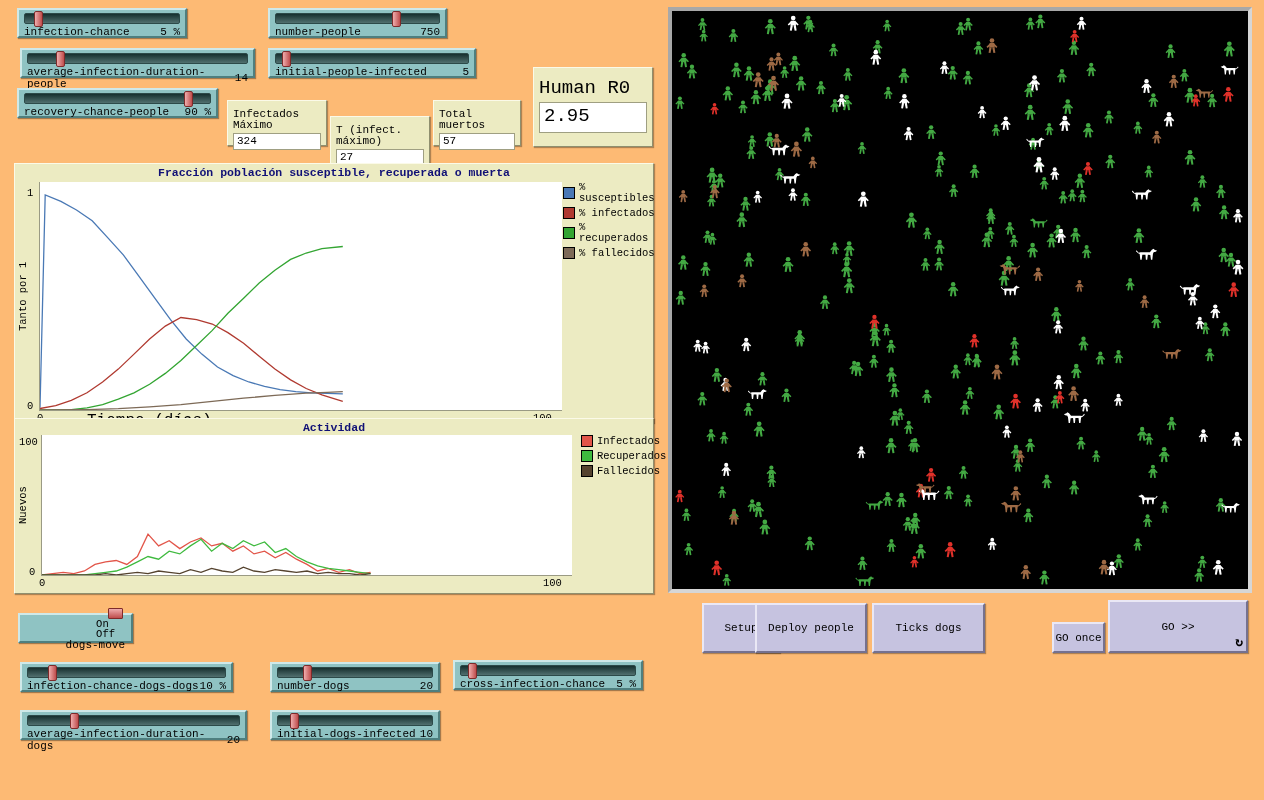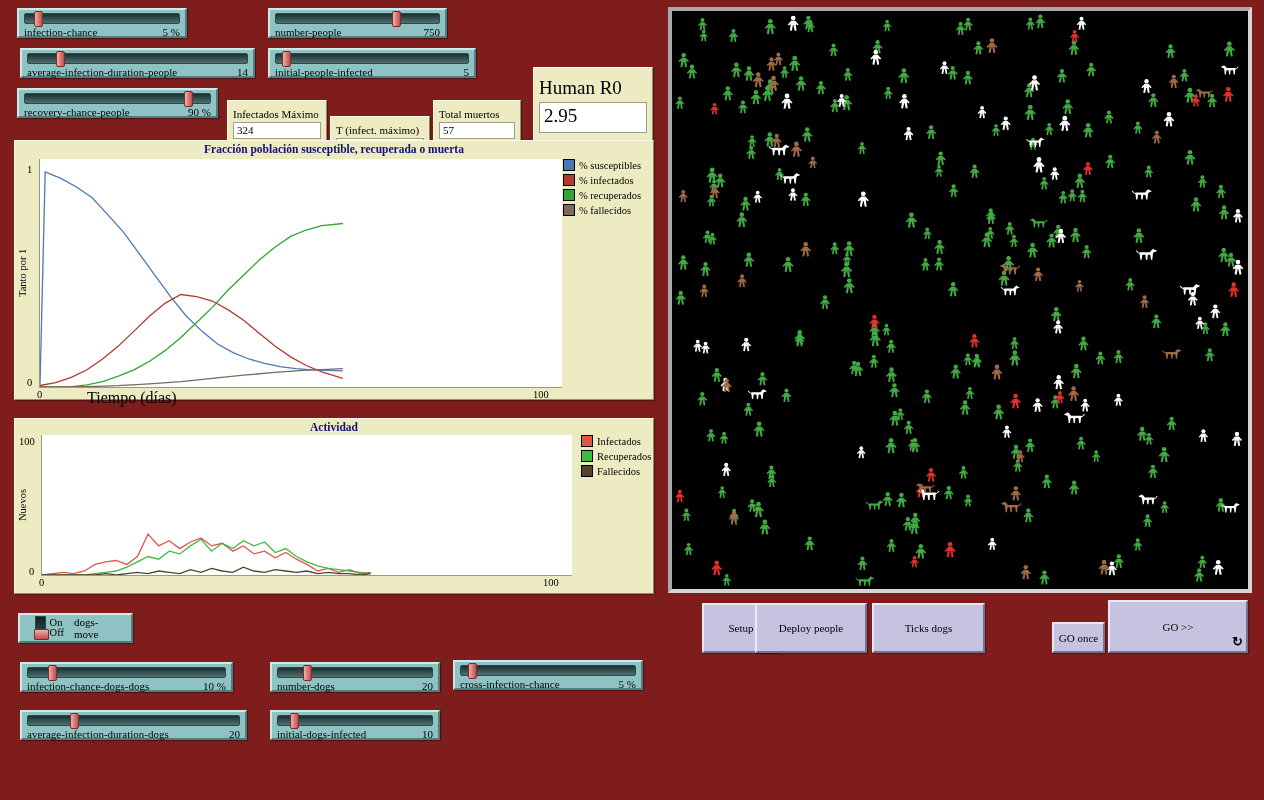--- a/index.html
+++ b/index.html
@@ -1,32 +1,32 @@
 <!DOCTYPE html>
 <html><head>
 <meta charset="utf-8">
 <style>
   html,body{margin:0;padding:0;background:#fff;}
   #app{position:relative;width:1264px;height:800px;overflow:hidden;
-       font-family:Liberation Serif, serif;font-size:11px;color:#000;background:#7f1d1d;}
+       font-family:Liberation Mono, monospace;font-size:11px;color:#000;background:#fdba74;}
 
   
   .slider{position:absolute;height:30px;box-sizing:border-box;background:#8fc3c3;
           border:2px solid;border-color:#cfe9e9 #4e7f7f #4e7f7f #cfe9e9;
           box-shadow:1px 1px 1px rgba(0,0,0,.35);padding:2px 4px 1px;}
   .groove{position:relative;height:9px;margin:1px 1px 2px;border-radius:2px;
           background:linear-gradient(#16302f,#51706f);border:1px solid #2c4a49;}
   .thumb{position:absolute;top:-3px;width:7px;height:14px;border-radius:2px;
          background:linear-gradient(90deg,#efadad,#bf4d4c);border:1px solid #7e2b2b;}
   .srow{display:flex;justify-content:space-between;align-items:center;padding:0 1px;line-height:12px;}
 
   
   .switch{position:absolute;box-sizing:border-box;background:#8fc3c3;
           border:2px solid;border-color:#cfe9e9 #4e7f7f #4e7f7f #cfe9e9;
-          box-shadow:1px 1px 1px rgba(0,0,0,.35);display:flex;align-items:center;padding:2px 15px;}
+          box-shadow:1px 1px 1px rgba(0,0,0,.35);display:flex;align-items:flex-end;padding:2px 6px;flex-direction:column;}
   .sw-track{position:relative;width:10px;height:22px;margin-right:4px;
             background:linear-gradient(#101f1f,#3c5a5a);border:1px solid #2c4a49;}
   .sw-handle{position:absolute;left:-2px;bottom:-1px;width:13px;height:9px;border-radius:1px;
              background:linear-gradient(#efadad,#bf4d4c);border:1px solid #7e2b2b;}
   .sw-labels{line-height:10px;font-size:10.5px;margin-right:10px;}
   .sw-name{font-size:11px;}
 
   
   .monitor{position:absolute;box-sizing:border-box;background:#ecebc2;
            border:1px solid;border-color:#fbfae8 #8f8f6f #8f8f6f #fbfae8;
@@ -140,21 +140,21 @@
   </div>
   <div class="monitor" style="left:433px;top:100px;width:88px;height:46px">
     <div class="mlabel">Total muertos</div>
     <div class="mvalue">57</div>
   </div>
   <div class="monitor big" style="left:533px;top:67px;width:120px;height:80px">
     <div class="mlabel">Human R0</div>
     <div class="mvalue">2.95</div>
   </div>
 
-  <div class="plot" style="left:14px;top:140px;width:640px;height:260px">
+  <div class="plot" style="left:14px;top:163px;width:640px;height:260px">
     <div class="ptitle">Fracción población susceptible, recuperada o muerta</div>
     <div class="ylab" style="left:2px;top:18px;height:228px">Tanto por 1</div>
     <div class="tick" style="left:12px;top:23px">1</div>
     <div class="tick" style="left:12px;top:236px">0</div>
     <div class="parea" style="left:24px;top:18px;width:522px;height:228px">
       <svg width="522" height="228">
           <polyline points="0.0,225.8 5.2,12.9 20.9,19.4 36.5,28.0 52.2,38.7 67.9,55.9 83.5,73.1 99.2,94.6 114.8,116.2 130.5,137.7 146.2,157.0 161.8,172.1 177.5,185.0 193.1,193.6 208.8,200.0 224.5,204.3 240.1,207.6 255.8,209.7 271.4,210.8 287.1,211.4 302.8,211.9" fill="none" stroke="#4a79b5" stroke-width="1.3"></polyline>
           <polyline points="0.0,226.5 15.7,223.7 31.3,218.3 47.0,210.8 62.6,200.0 78.3,187.1 94.0,172.1 109.6,157.0 125.3,144.1 140.9,135.5 156.6,137.7 172.3,142.0 187.9,150.6 203.6,161.3 219.2,174.2 234.9,187.1 250.6,197.9 266.2,206.5 281.9,212.9 292.3,216.2 302.8,219.4" fill="none" stroke="#b03a30" stroke-width="1.3"></polyline>
           <polyline points="0.0,228.0 31.3,227.6 47.0,225.8 62.6,222.6 78.3,217.2 94.0,210.8 109.6,202.2 125.3,191.4 140.9,178.5 156.6,163.5 172.3,148.4 187.9,131.2 203.6,116.2 219.2,101.1 234.9,88.2 250.6,77.4 266.2,71.0 281.9,66.7 302.8,64.5" fill="none" stroke="#33a532" stroke-width="1.3"></polyline>
           <polyline points="0.0,228.0 47.0,227.6 78.3,226.7 109.6,224.8 140.9,222.6 172.3,219.4 203.6,216.2 234.9,213.4 266.2,211.2 287.1,210.4 302.8,209.7" fill="none" stroke="#7d6a57" stroke-width="1.3"></polyline>

